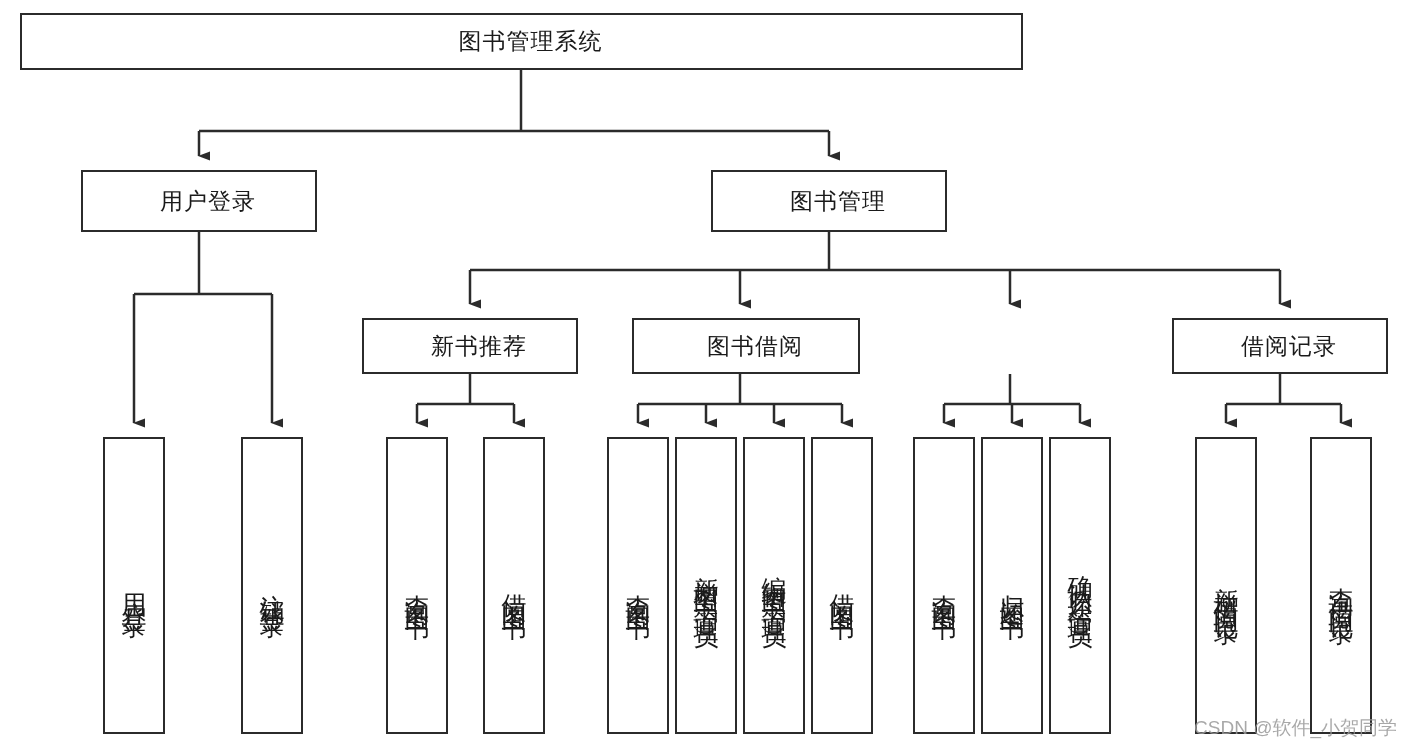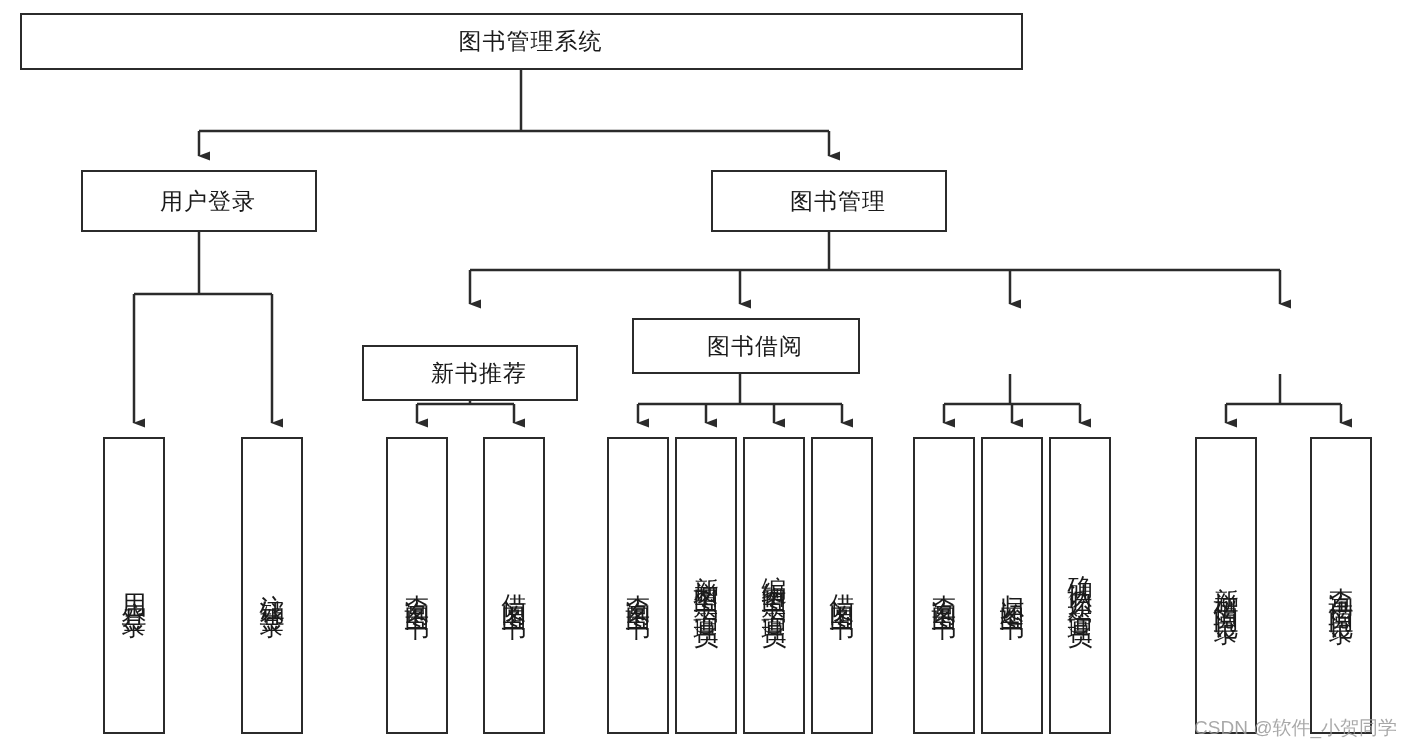--- a/index.html
+++ b/index.html
@@ -120,22 +120,23 @@
       <path d="M1226,404 L1226,423" marker-end="url(#arw)"></path>
       <path d="M1341,404 L1341,423" marker-end="url(#arw)"></path>
     </g>
   </svg>
 
   <div class="node node-h node-title" style="left: 20px; top: 13px; width: 1003px; height: 57px; border-color: rgb(43, 43, 43); background: rgb(255, 255, 255); color: rgb(26, 26, 26);">图书管理系统</div>
 
   <div class="node node-h" style="left: 81px; top: 170px; width: 236px; height: 62px; border-color: rgb(43, 43, 43); background: rgb(255, 255, 255); color: rgb(26, 26, 26);">用户登录</div>
   <div class="node node-h" style="left: 711px; top: 170px; width: 236px; height: 62px; border-color: rgb(43, 43, 43); background: rgb(255, 255, 255); color: rgb(26, 26, 26);">图书管理</div>
 
-  <div class="node node-h" style="left: 362px; top: 318px; width: 216px; height: 56px; border-color: rgb(43, 43, 43); background: rgb(255, 255, 255); color: rgb(26, 26, 26); margin-top: 27px;">新书推荐</div>
+  <div class="node node-h" style="left: 362px; top: 318px; width: 216px; height: 56px; border-color: rgb(43, 43, 43); background: rgb(255, 255, 255); color: rgb(26, 26, 26);">新书推荐</div>
   <div class="node node-h" style="left: 632px; top: 318px; width: 228px; height: 56px; border-color: rgb(43, 43, 43); background: rgb(255, 255, 255); color: rgb(26, 26, 26);">图书借阅</div>
+  <div class="node node-h" style="left: 1172px; top: 318px; width: 216px; height: 56px; border-color: rgb(43, 43, 43); background: rgb(255, 255, 255); color: rgb(26, 26, 26);">借阅记录</div>
 
   <div class="node node-v" style="left: 103px; top: 437px; width: 62px; height: 297px; border-color: rgb(43, 43, 43); background: rgb(255, 255, 255); color: rgb(26, 26, 26);">用户登录</div>
   <div class="node node-v" style="left: 241px; top: 437px; width: 62px; height: 297px; border-color: rgb(43, 43, 43); background: rgb(255, 255, 255); color: rgb(26, 26, 26);">注销登录</div>
   <div class="node node-v" style="left: 386px; top: 437px; width: 62px; height: 297px; border-color: rgb(43, 43, 43); background: rgb(255, 255, 255); color: rgb(26, 26, 26);">查询图书</div>
   <div class="node node-v" style="left: 483px; top: 437px; width: 62px; height: 297px; border-color: rgb(43, 43, 43); background: rgb(255, 255, 255); color: rgb(26, 26, 26);">借阅图书</div>
   <div class="node node-v" style="left: 607px; top: 437px; width: 62px; height: 297px; border-color: rgb(43, 43, 43); background: rgb(255, 255, 255); color: rgb(26, 26, 26);">查询图书</div>
   <div class="node node-v" style="left: 675px; top: 437px; width: 62px; height: 297px; border-color: rgb(43, 43, 43); background: rgb(255, 255, 255); color: rgb(26, 26, 26);">新增图书（管理员）</div>
   <div class="node node-v" style="left: 743px; top: 437px; width: 62px; height: 297px; border-color: rgb(43, 43, 43); background: rgb(255, 255, 255); color: rgb(26, 26, 26);">编辑图书（管理员）</div>
   <div class="node node-v" style="left: 811px; top: 437px; width: 62px; height: 297px; border-color: rgb(43, 43, 43); background: rgb(255, 255, 255); color: rgb(26, 26, 26);">借阅图书</div>
   <div class="node node-v" style="left: 913px; top: 437px; width: 62px; height: 297px; border-color: rgb(43, 43, 43); background: rgb(255, 255, 255); color: rgb(26, 26, 26);">查询图书</div>

